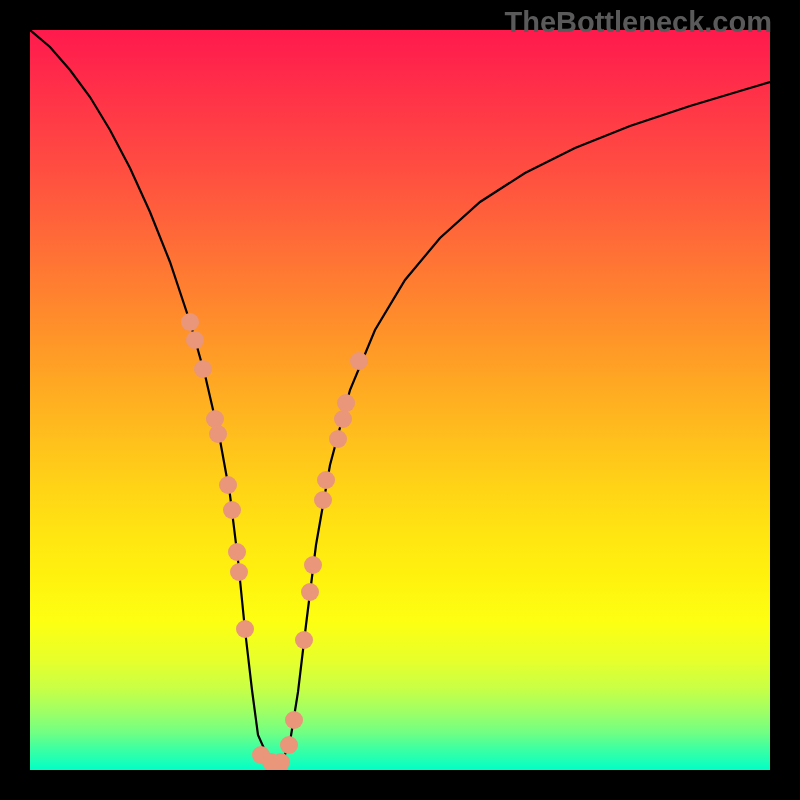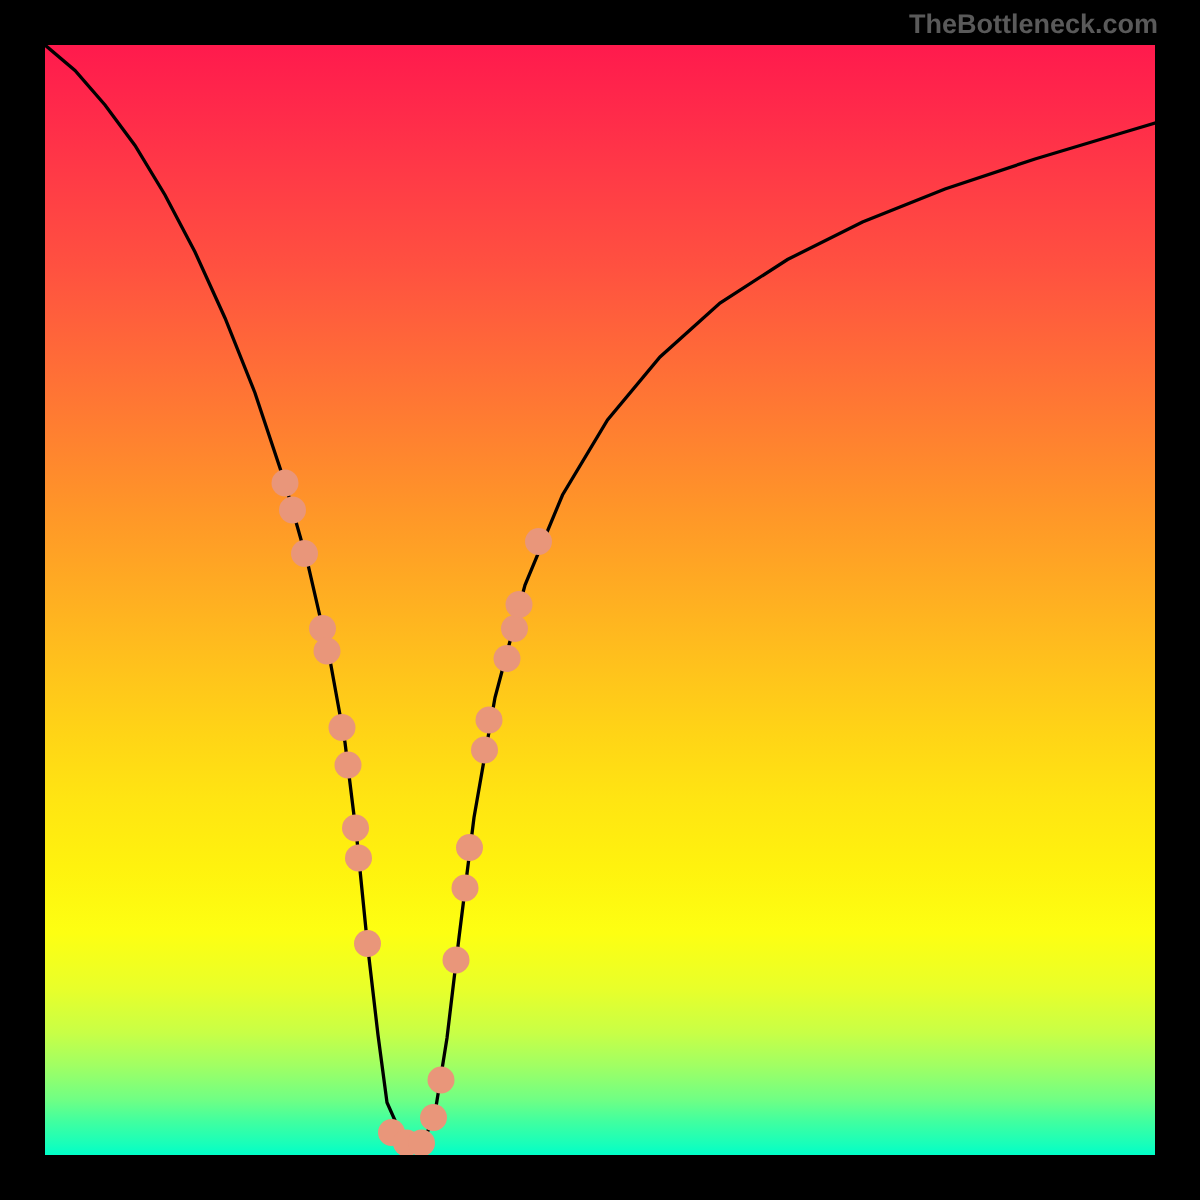--- a/index.html
+++ b/index.html
@@ -38,21 +38,21 @@
       #18ffba 99%,
       #00ffc8 100%
     );
     overflow: hidden;
   }
   .watermark {
     position: absolute;
     top: 6px;
     right: 28px;
     font-family: Arial, Helvetica, sans-serif;
-    font-size: 18px;
+    font-size: 29px;
     font-weight: 600;
     color: #5a5a5a;
     letter-spacing: 0px;
   }
   svg.curve {
     position: absolute;
     left: 0; top: 0;
     width: 740px; height: 740px;
   }
   .dot {

